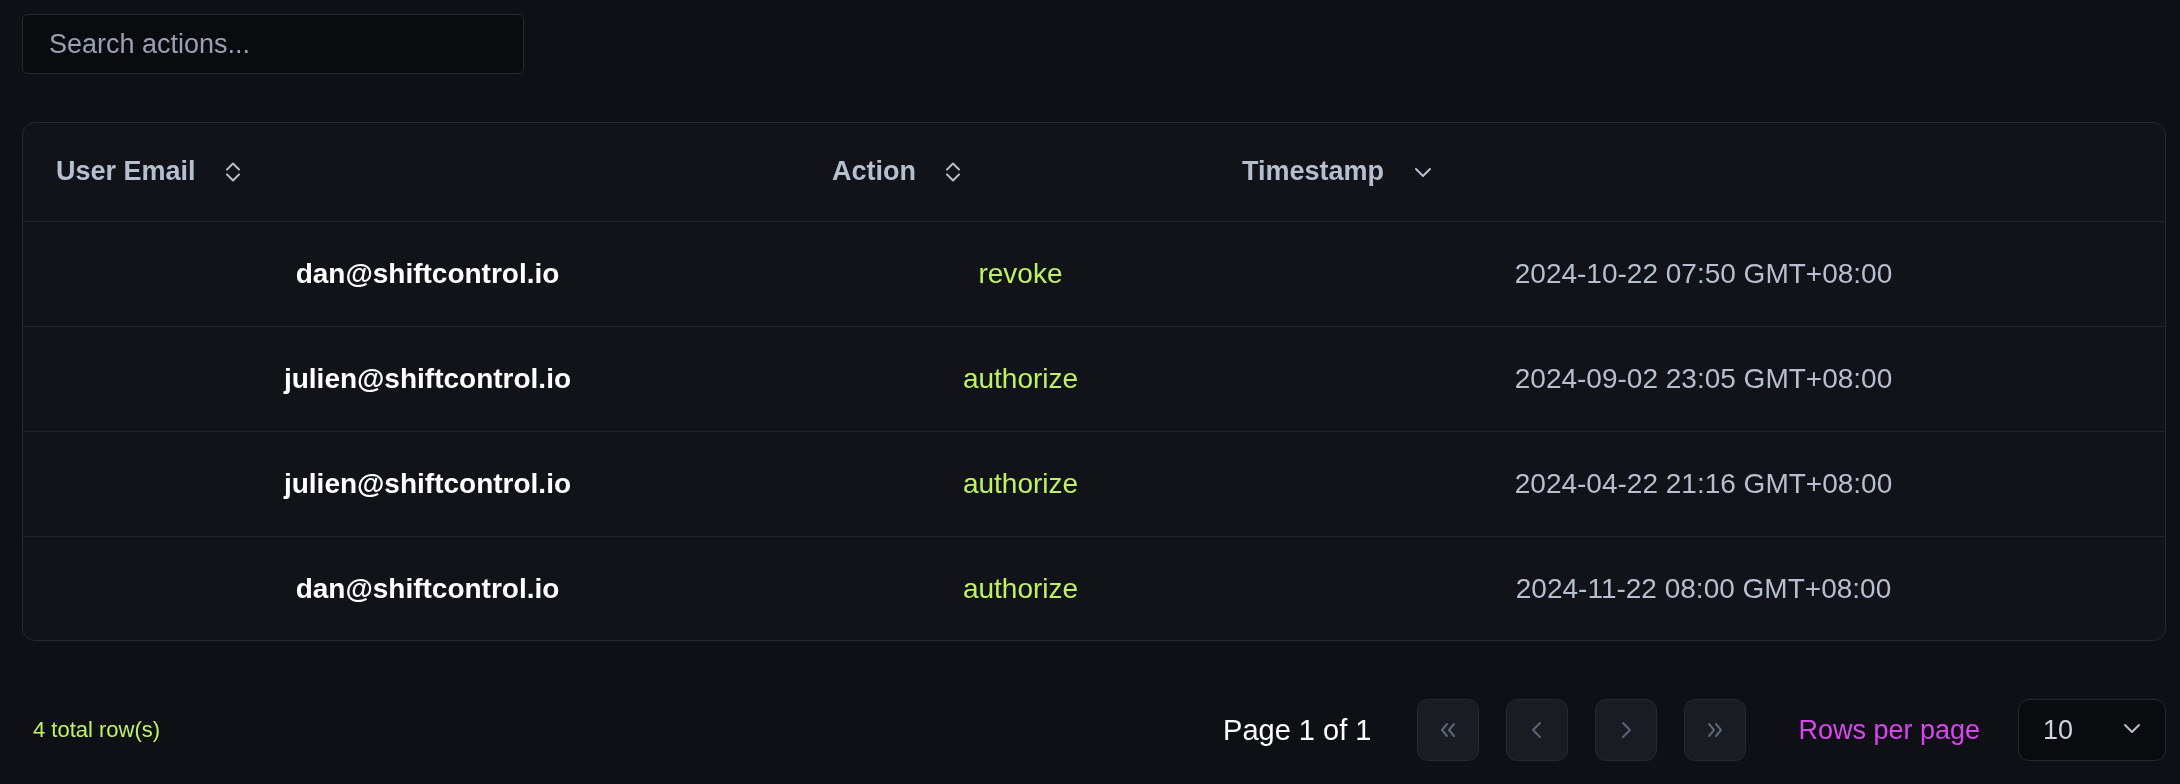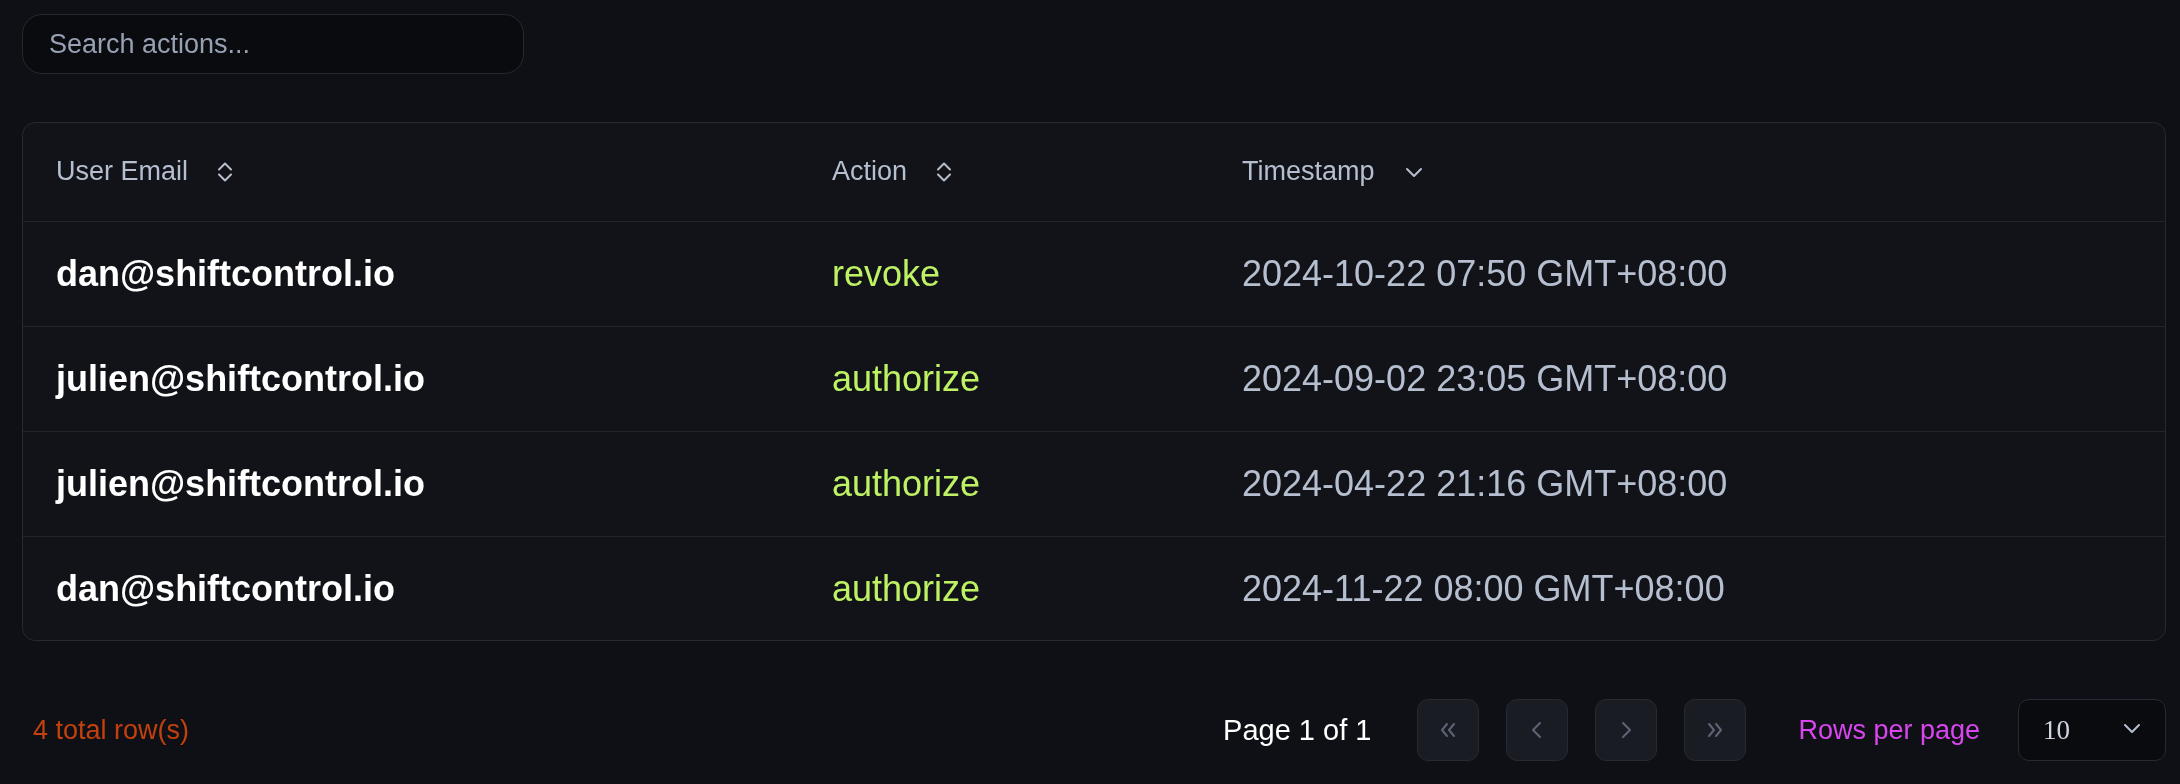--- a/index.html
+++ b/index.html
@@ -25,21 +25,21 @@
     left: 22px;
     top: 14px;
     width: 2136px;
     height: 64px;
   }
   .search-input {
     width: 502px;
     height: 60px;
     background: #0a0b0f;
     border: 1.4px solid #272833;
-    border-radius: 20px;
+    border-radius: 6px;
     color: #e6e9f0;
     font-family: "Liberation Sans", sans-serif;
     font-size: 27px;
     padding: 0 26px;
     outline: none;
   }
   .search-input::placeholder { color: #98a1b3; }
 
   
   .card {
@@ -74,52 +74,54 @@
     padding: 0 0 0 33px;
     border-bottom: 1.4px solid #23242d;
     white-space: nowrap;
   }
 
   .th-inner {
     display: inline-flex;
     align-items: center;
     gap: 26px;
     cursor: pointer;
+    font-weight: bold;
   }
 
   .sort-icon { display: inline-flex; align-items: center; }
   .sort-icon svg { display: block; }
 
   tbody td {
     height: 105px;
     vertical-align: middle;
     padding: 0 0 0 33px;
-    font-size: 36px;
+    font-size: 28px;
     border-bottom: 1.4px solid #23242d;
     white-space: nowrap;
+    text-align: center;
   }
   tbody tr:last-child td { border-bottom: none; }
 
   td.cell-email { color: #ffffff; font-weight: bold; }
   td.cell-action { color: #bef264; }
   td.cell-ts { color: #b6bfd0; }
 
   
   .footer {
     position: absolute;
     left: 22px;
     top: 690px;
     width: 2144px;
     height: 80px;
     display: flex;
     align-items: center;
   }
   .total-rows {
-    font-size: 27px;
-    color: #c2410c;
+    font-size: 22px;
+    color: #bef264;
     margin-left: 11px;
   }
   .footer-right {
     margin-left: auto;
     display: flex;
     align-items: center;
     gap: 16px;
   }
   .page-indicator {
     font-size: 29px;
@@ -157,21 +159,20 @@
     border-radius: 11px;
     display: flex;
     align-items: center;
     justify-content: space-between;
     padding: 0 20px 0 24px;
     cursor: pointer;
   }
   .rows-select-value {
     font-size: 27px;
     color: #cfd6e2;
-    font-family: Liberation Serif, serif;
   }
 </style>
 </head>
 <body>
 
 <div class="page">
 
   <div class="toolbar">
     <input class="search-input" type="text" placeholder="Search actions..." style="">
   </div>

